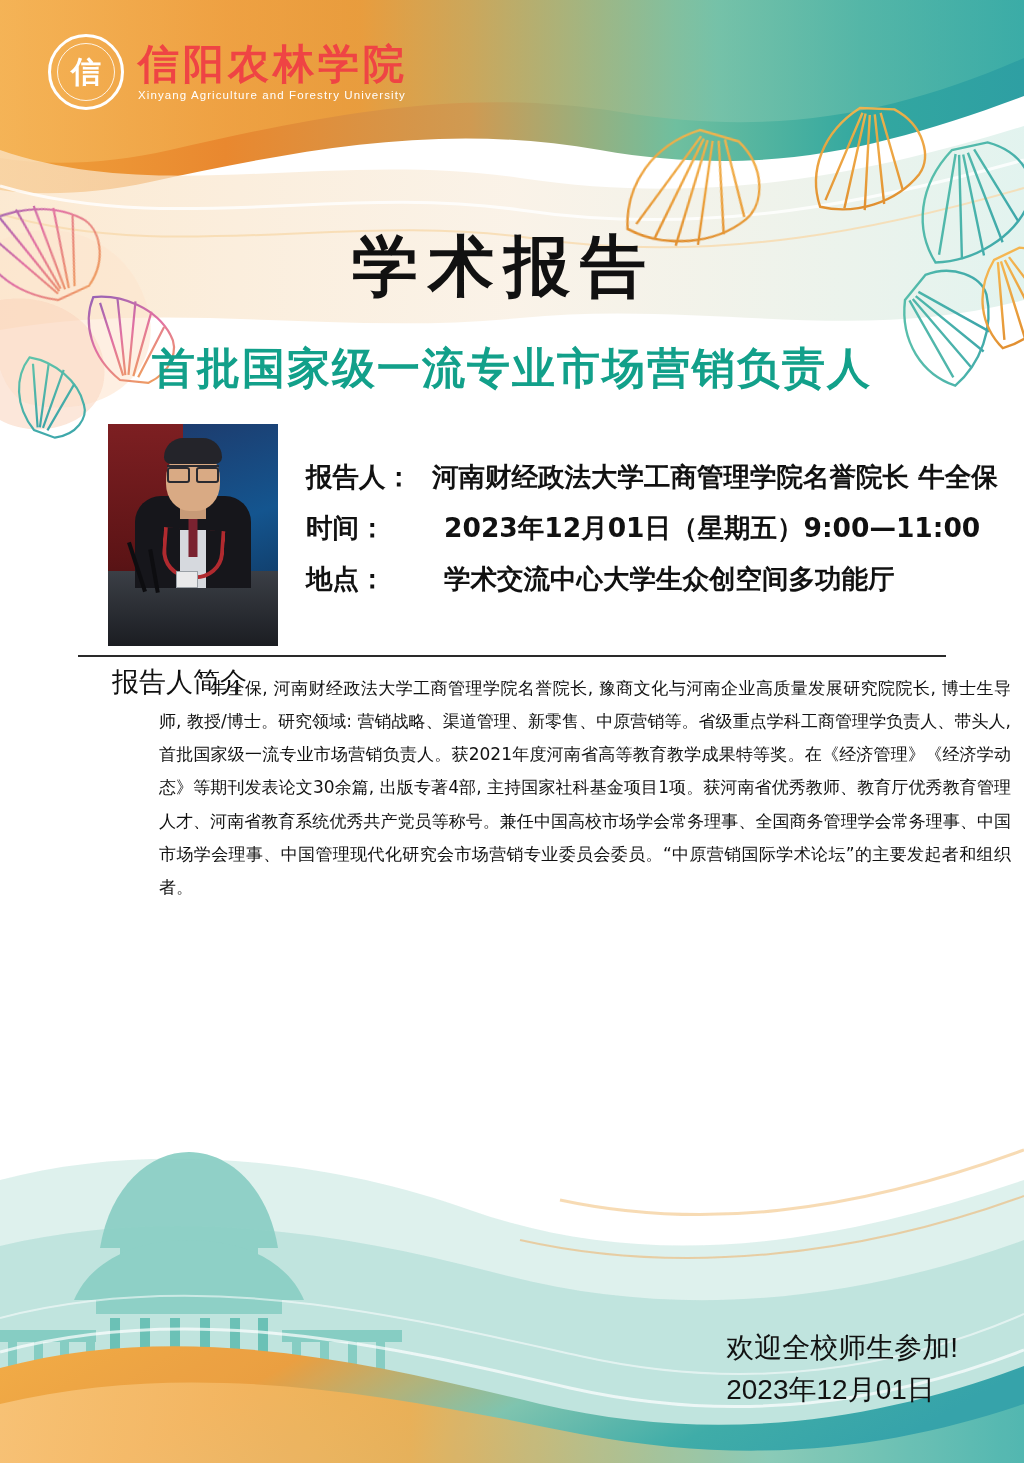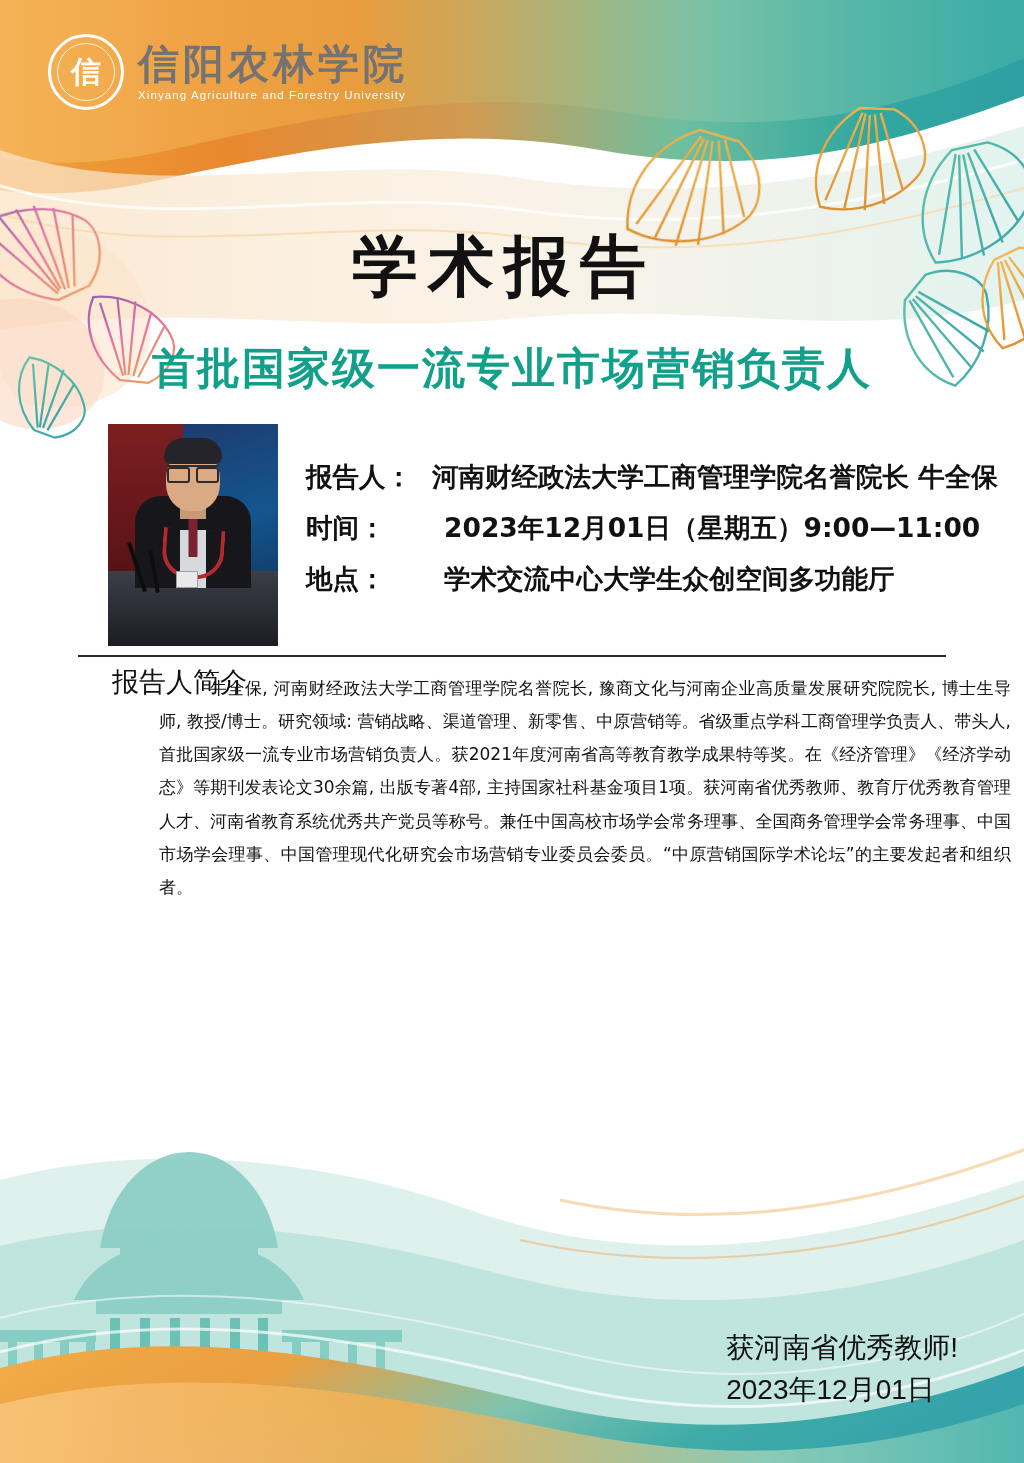--- a/index.html
+++ b/index.html
@@ -62,21 +62,21 @@
     font-weight: bold;
     font-family: "DejaVu Serif", "Liberation Serif", serif;
     line-height: 1;
   }
   #logo-text-block {
     display: flex;
     flex-direction: column;
     justify-content: center;
   }
   #logo-cn {
-    color: #737373;
+    color: #ef4444;
     font-size: 41px;
     font-weight: bold;
     letter-spacing: 4px;
     font-family: "DejaVu Serif", "Liberation Serif", serif;
     line-height: 1.05;
     white-space: nowrap;
   }
   #logo-en {
     color: #ffffff;
     font-size: 11.5px;
@@ -512,17 +512,17 @@
       </div>
     </div>
   </div>
 
   <div id="divider"></div>
 
   <div id="bio-heading">报告人简介</div>
   <div id="bio-body">牛全保, 河南财经政法大学工商管理学院名誉院长, 豫商文化与河南企业高质量发展研究院院长, 博士生导师, 教授/博士。研究领域: 营销战略、渠道管理、新零售、中原营销等。省级重点学科工商管理学负责人、带头人, 首批国家级一流专业市场营销负责人。获2021年度河南省高等教育教学成果特等奖。在《经济管理》《经济学动态》等期刊发表论文30余篇, 出版专著4部, 主持国家社科基金项目1项。获河南省优秀教师、教育厅优秀教育管理人才、河南省教育系统优秀共产党员等称号。兼任中国高校市场学会常务理事、全国商务管理学会常务理事、中国市场学会理事、中国管理现代化研究会市场营销专业委员会委员。“中原营销国际学术论坛”的主要发起者和组织者。</div>
 
   <div id="footer-block">
-    <div id="footer-welcome">获河南省优秀教师!</div>
+    <div id="footer-welcome">欢迎全校师生参加!</div>
     <div id="footer-date">2023年12月01日</div>
   </div>
 
 </div>
 
 </body></html>

